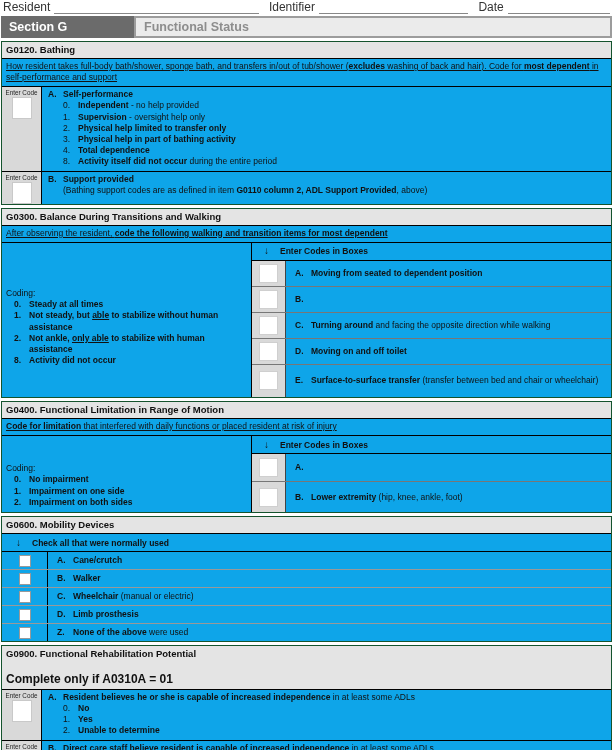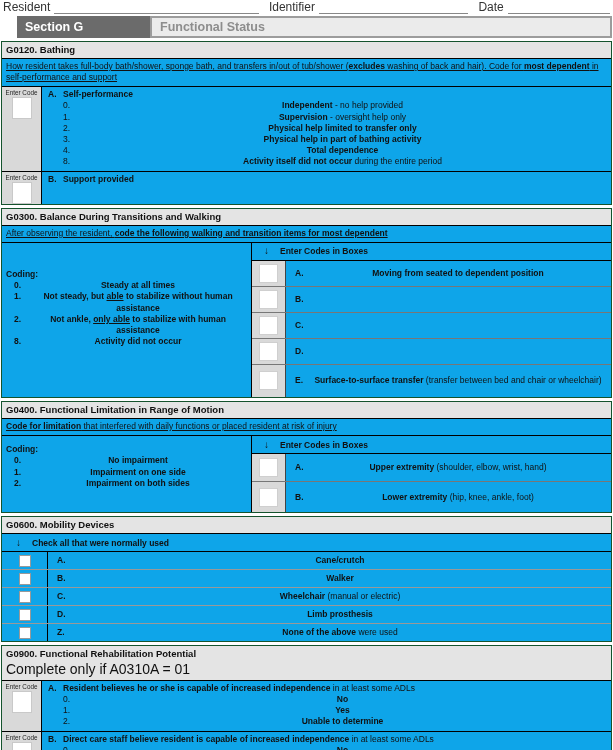--- a/index.html
+++ b/index.html
@@ -9,49 +9,49 @@
   }
   .page{padding:0 1px;}
   
   .meta{display:flex;align-items:flex-end;height:13px;padding:1px 2px 1px 2px;font-size:12px;color:#333;}
   .meta .lbl{flex:none;padding-right:4px;}
   .mline{border-bottom:1px solid #888;height:10px;}
   .ml-resident{flex:2.6;margin-right:10px;}
   .ml-identifier{flex:1.9;margin-right:10px;}
   .ml-date{flex:1.3;}
   
-  .bar{display:flex;height:22px;margin:1px 0 3px 16px;justify-content:center;}
+  .bar{display:flex;height:22px;margin:1px 0 3px 0;justify-content:center;}
   .bar-left{width:133px;flex:none;background:#6b6b6b;color:#fff;font-weight:bold;font-size:12.5px;display:flex;align-items:center;padding-left:8px;box-sizing:border-box;}
   .bar-right{flex:1;background:#ebebeb;border:2px solid #9c9c9c;color:#8d8d8d;font-weight:bold;font-size:12.5px;display:flex;align-items:center;padding-left:8px;box-sizing:border-box;}
   
   .section{border:1px solid #14532d;margin-bottom:3px;background:#0ea5e9;}
   .sec-h{background:#e4e4e4;border-bottom:1px solid #000;padding:2px 4px 3px 4px;font-weight:bold;font-size:9.5px;}
-  .sec-h .sub{font-weight:normal;font-size:14px;margin-top:2px;}
+  .sec-h .sub{font-weight:bold;font-size:12px;margin-top:13px;}
   .intro{padding:2px 4px 3px 4px;border-bottom:1px solid #000;line-height:1.32;text-decoration:underline;}
   .bd{font-weight:bold;}
   .ul{text-decoration:underline;}
   
   .ecrow{display:flex;border-bottom:1px solid #000;}
   .ecrow:last-child{border-bottom:none;}
   .eccol{width:40px;flex:none;background:#d9d9d9;border-right:1px solid #000;display:flex;flex-direction:column;align-items:center;padding-top:2px;box-sizing:border-box;}
   .eclabel{font-size:6.3px;color:#222;}
   .ecbox{width:20px;height:22px;background:#fff;border:1px solid #c9c9c9;margin-top:1px;box-sizing:border-box;}
   .eccontent{flex:1;padding:2px 4px 4px 6px;line-height:1.3;}
   .titleline{display:flex;}
   .letter{font-weight:bold;width:15px;flex:none;}
   .ttl{flex:1;}
   .opts{margin-left:15px;}
   .opt{display:flex;}
   .onum{width:15px;flex:none;}
-  .otxt{flex:1;text-align:center;}
+  .otxt{flex:1;}
   
   .split{display:flex;align-items:stretch;}
   .split-left{flex:1;}
   .coding{padding:2px 4px;line-height:1.32;}
-  .coding-title{font-weight:bold;}
+  .coding-title{font-weight:normal;margin-top:19px;}
   .copt{display:flex;margin-left:8px;font-weight:bold;}
   .conum{width:15px;flex:none;}
   .panel{width:359px;flex:none;border-left:1px solid #000;display:flex;flex-direction:column;}
   .panel-h{display:flex;align-items:center;border-bottom:1px solid #000;padding:2px 0 2px 12px;font-weight:bold;min-height:13px;}
   .arrow{font-weight:bold;margin-right:11px;font-size:10px;line-height:1;}
   .prow{display:flex;border-bottom:1px solid #777;min-height:25px;}
   .prow:last-child{border-bottom:none;}
   .pboxcol{width:33px;flex:none;background:#d9d9d9;border-right:1px solid #444;display:flex;align-items:center;justify-content:center;}
   .pwbox{width:19px;height:19px;background:#fff;border:1px solid #cfcfcf;box-sizing:border-box;}
   .plabel{flex:1;display:flex;align-items:center;padding:3px 6px 3px 9px;line-height:1.3;}
@@ -130,20 +130,23 @@
     <div class="ecrow">
       <div class="eccol">
         <span class="eclabel">Enter Code</span>
         <div class="ecbox"></div>
       </div>
       <div class="eccontent">
         <div class="titleline">
           <span class="letter">B.</span>
           <span class="ttl bd">Support provided</span>
         </div>
+        <div class="opts">
+          <span>(Bathing support codes are as defined in item </span><span class="bd">G0110 column 2, ADL Support Provided</span><span>, above)</span>
+        </div>
       </div>
     </div>
   </div>
 
   <div class="section">
     <div class="sec-h">G0300. Balance During Transitions and Walking</div>
     <div class="intro">
       <span>After observing the resident, </span><span class="bd">code the following walking and transition items for most dependent</span>
     </div>
     <div class="split">
@@ -189,28 +192,30 @@
           <div class="plabel">
               <span class="letter">B.</span>
             </div>
         </div>
         <div class="prow">
           <div class="pboxcol">
               <div class="pwbox"></div>
             </div>
           <div class="plabel">
               <span class="letter">C.</span>
+              <span class="otxt"><span class="bd">Turning around</span><span> and facing the opposite direction while walking</span></span>
             </div>
         </div>
         <div class="prow">
           <div class="pboxcol">
               <div class="pwbox"></div>
             </div>
           <div class="plabel">
               <span class="letter">D.</span>
+              <span class="otxt"><span class="bd">Moving on and off toilet</span><span></span></span>
             </div>
         </div>
         <div class="prow" style="min-height:32px;">
           <div class="pboxcol">
               <div class="pwbox"></div>
             </div>
           <div class="plabel">
               <span class="letter">E.</span>
               <span class="otxt"><span class="bd">Surface-to-surface transfer</span><span> (transfer between bed and chair or wheelchair)</span></span>
             </div>
@@ -246,21 +251,20 @@
         <div class="panel-h">
           <span class="arrow">↓</span>
           <span>Enter Codes in Boxes</span>
         </div>
         <div class="prow" style="min-height:27px;">
           <div class="pboxcol">
               <div class="pwbox"></div>
             </div>
           <div class="plabel">
               <span class="letter">A.</span>
-              <span class="otxt"><span class="bd">Upper extremity</span><span> (shoulder, elbow, wrist, hand)</span></span>
             </div>
         </div>
         <div class="prow" style="min-height:30px;">
           <div class="pboxcol">
               <div class="pwbox"></div>
             </div>
           <div class="plabel">
               <span class="letter">B.</span>
               <span class="otxt"><span class="bd">Lower extremity</span><span> (hip, knee, ankle, foot)</span></span>
             </div>

